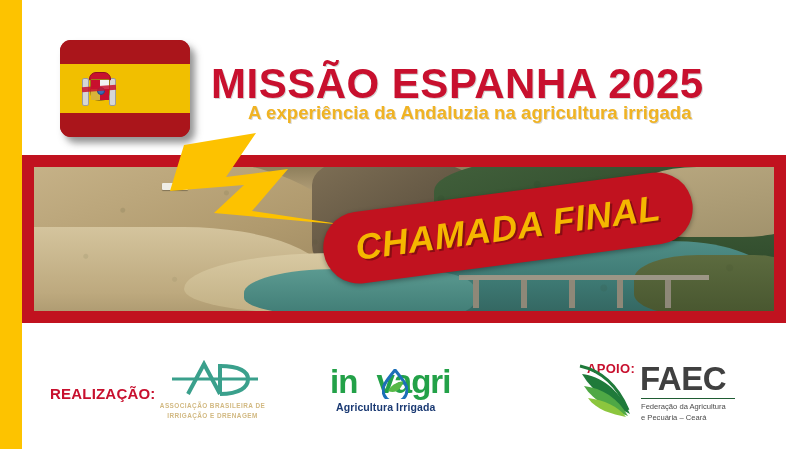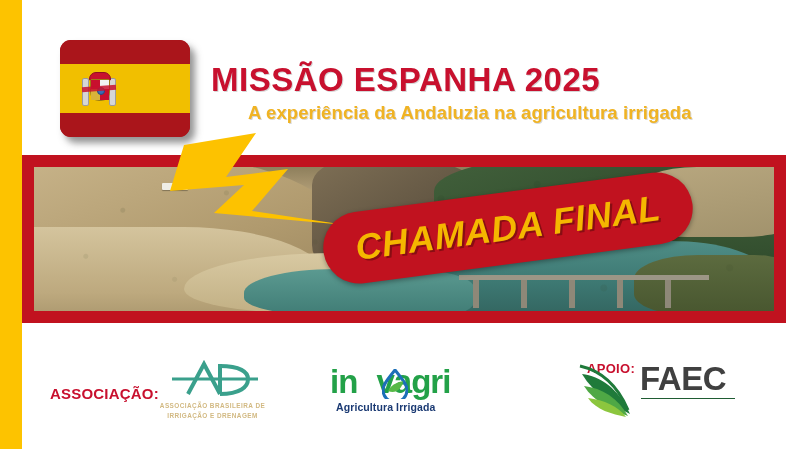--- a/index.html
+++ b/index.html
@@ -39,21 +39,21 @@
   .coa .pillarL,.coa .pillarR{position:absolute;top:6px;width:5px;height:26px;background:#d6d6d6;
      border:1px solid #9b9b9b;border-radius:2px;}
   .coa .pillarL{left:0;}
   .coa .pillarR{right:0;}
   .coa .ribbon{position:absolute;left:0;top:14px;width:34px;height:5px;background:#C8102E;
      opacity:.85;transform:rotate(-4deg);}
 
   
   .title-main{
     position:absolute;left:189px;top:63px;
-    font-size:33px;font-weight:bold;color:#C8102E;letter-spacing:.5px;
+    font-size:42px;font-weight:bold;color:#C8102E;letter-spacing:.5px;
     text-shadow:1px 1px 0 rgba(120,120,120,.30);
     white-space:nowrap;line-height:1;
   }
   .title-sub{
     position:absolute;left:189px;top:104px;
     font-size:18.5px;font-weight:bold;color:#F0B323;letter-spacing:.1px;
     text-shadow:1px 1px 0 rgba(140,140,140,.35);
     white-space:nowrap;line-height:1;margin-left:37px;
   }
 
@@ -230,21 +230,21 @@
       <polygon points="24,12 96,0 66,44 128,36 92,78 186,92 54,80 84,52 10,58" fill="#FDC200"></polygon>
     </svg>
   </div>
 
   <div class="pill">
     <div class="pill-text">CHAMADA FINAL</div>
   </div>
 
   <div class="footer"></div>
 
-  <div class="realizacao-label">ASSOCIAÇÃO:</div>
+  <div class="realizacao-label">REALIZAÇÃO:</div>
 
   <div class="apoio-label">APOIO:</div>
 
   <div class="abid">
     <div class="abid-mark">
       <svg width="92" height="40" viewBox="0 0 92 40">
         <g fill="none" stroke="#3AA08C" stroke-width="4">
           <path d="M20 36 L36 6 L52 36"></path>
           <path d="M52 6 L52 36"></path>
           <path d="M52 8 C72 8 80 14 80 21 C80 29 72 36 52 36"></path>
@@ -277,15 +277,19 @@
         <g>
           <path d="M4 10 C22 12 40 24 52 50 C36 42 16 30 4 10 Z" fill="#1F7A3A"></path>
           <path d="M6 22 C24 24 40 34 50 52 C34 46 16 38 6 22 Z" fill="#4FA845"></path>
           <path d="M10 34 C26 36 40 42 48 53 C34 50 18 46 10 34 Z" fill="#8CC63E"></path>
           <path d="M2 2 C20 6 38 18 50 46" fill="none" stroke="#1F7A3A" stroke-width="3"></path>
         </g>
       </svg>
     </div>
     <div class="faec-word">FAEC</div>
     <div class="faec-rule"></div>
+    <div class="faec-tag">
+      <div>Federação da Agricultura</div>
+      <div>e Pecuária – Ceará</div>
+    </div>
   </div>
 
 </div>
 
 </body></html>

